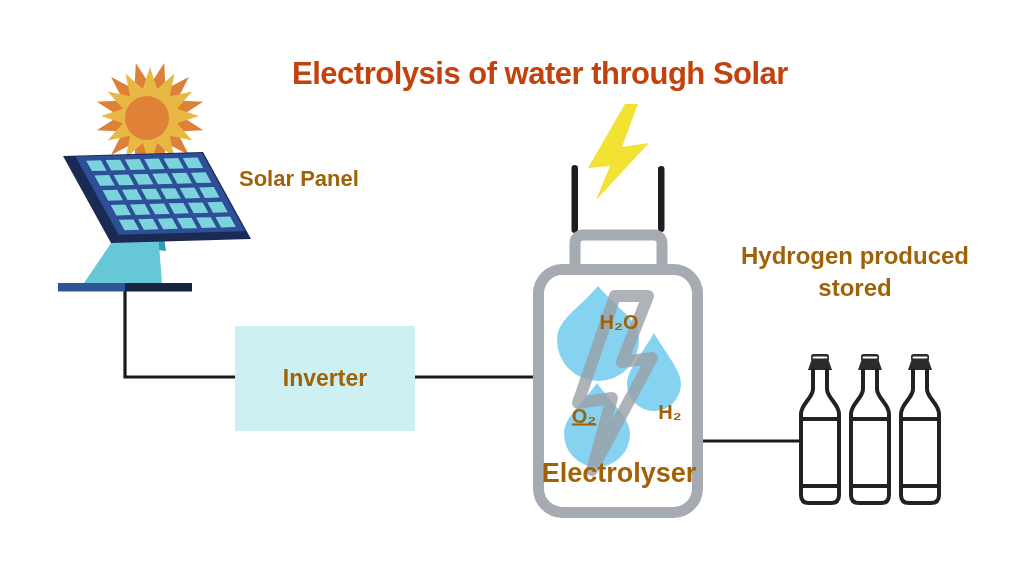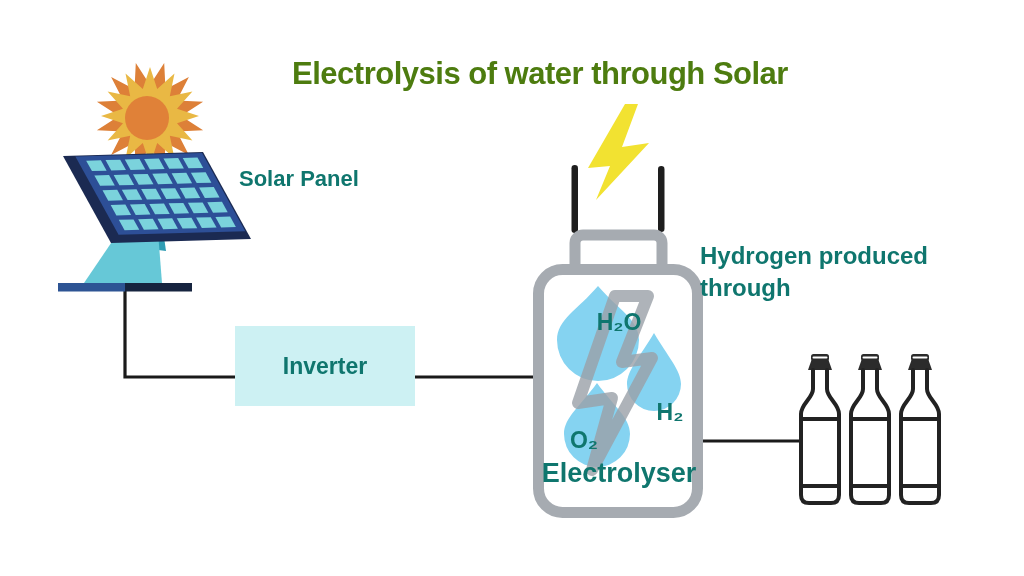--- a/index.html
+++ b/index.html
@@ -1,29 +1,29 @@
 <!DOCTYPE html>
 <html><head>
 <meta charset="utf-8">
 <style>
   html,body{margin:0;padding:0;}
   body{width:1024px;height:576px;background:#ffffff;
        font-family:"Liberation Sans","DejaVu Sans",sans-serif;}
   #stage{position:relative;width:1024px;height:576px;overflow:hidden;background:#ffffff;}
   .abs{position:absolute;}
-  .lbl{color:#0f766e;font-weight:bold;white-space:nowrap;}
+  .lbl{color:#a16207;font-weight:bold;white-space:nowrap;}
   .center-self{transform:translate(-50%,-50%);}
   #title{left:540px;top:56px;transform:translateX(-50%);font-size:31px;font-weight:800;
-         letter-spacing:-0.5px;color:#4d7c0f;}
+         letter-spacing:-0.5px;color:#c2410c;}
   #solar-label{left:239px;top:166px;font-size:22px;}
-  #inverter-box{left:235px;top:326px;width:180px;height:80px;background:#cdf1f3;
+  #inverter-box{left:235px;top:326px;width:180px;height:105px;background:#cdf1f3;
                 display:flex;align-items:center;justify-content:center;}
   #inverter-box .lbl{font-size:23px;}
-  #storage-label{left:700px;top:240px;width:310px;font-size:24px;line-height:32px;}
-  .chem{font-size:23px;}
+  #storage-label{left:700px;top:240px;width:310px;text-align:center;font-size:24px;line-height:32px;}
+  .chem{font-size:20px;}
   #electrolyser-label{font-size:27px;}
   #wires path{fill:none;stroke:#1a1a1a;stroke-width:3.2px;}
   .cell{fill:#7bd3dc;}
   .electrode{fill:#1e1e1e;}
   .bottle-stroke{stroke:#222222;stroke-width:4px;fill:none;stroke-linejoin:round;stroke-linecap:round;}
 </style>
 </head>
 <body>
 
 <div id="stage">
@@ -96,27 +96,27 @@
     <path d="M625,104 L588,168 L610,166 L596,200 L649,143 L622,147 L638,104 Z" fill="#f2e231"></path>
     <rect x="575" y="235" width="87" height="45" rx="8" fill="#ffffff" stroke-width="11" stroke="#a6abb1"></rect>
     <rect x="538.5" y="269.5" width="159" height="243" rx="24" fill="#ffffff" stroke-width="11" stroke="#a6abb1"></rect>
     <path d="M598,286 C577.5,310 557,319.5 557,340 A41,41 0 1 0 639,340 C639,319.5 618.5,310 598,286 Z" fill="#85d3f1"></path>
     <path d="M654,333 C640.5,356 627,370.5 627,384 A27,27 0 1 0 681,384 C681,370.5 667.5,356 654,333 Z" fill="#85d3f1"></path>
     <path d="M597,383 C580.5,406 564,417.5 564,434 A33,33 0 1 0 630,434 C630,417.5 613.5,406 597,383 Z" fill="#85d3f1"></path>
     <path d="M615,296 L648,296 L622,362 L652,358 L592,470 L612,398 L578,403 Z" fill="none" stroke-width="12" stroke-opacity="0.8" stroke-linejoin="round" stroke="#9aa0a7"></path>
   </svg>
 
   <div class="abs lbl chem center-self" style="left:619px;top:322px;">H₂O</div>
-  <div class="abs lbl chem center-self" style="left:584px;top:440px;">O₂</div>
+  <div class="abs lbl chem center-self" style="left:584px;top:416px;text-decoration:underline;">O₂</div>
   <div class="abs lbl chem center-self" style="left:670px;top:412px;">H₂</div>
   <div id="electrolyser-label" class="abs lbl center-self" style="left:619px;top:473px;">Electrolyser</div>
 
   <div id="storage-label" class="abs lbl">
     <div>Hydrogen produced</div>
-    <div>through</div>
+    <div>stored</div>
   </div>
 
   <svg class="abs" style="left:790px;top:348px;" width="165" height="165" viewBox="790 348 165 165">
     <defs>
       <g id="bottle" class="bottle-stroke">
         <rect x="12" y="1" width="18" height="7" rx="2.5" fill="#2b2b2b" stroke="none"></rect>
         <path d="M9,17 L12.5,7 L29.5,7 L33,17 Z" fill="#2b2b2b" stroke="none"></path>
         <line x1="14.5" y1="4.5" x2="27.5" y2="4.5" stroke="#ffffff" stroke-width="2"></line>
         <path fill="#ffffff" d="M14,17 L14,36 C14,45 2,51 2,61 L2,142 Q2,150 10,150 L32,150 Q40,150 40,142 L40,61 C40,51 28,45 28,36 L28,17"></path>
         <line x1="2" y1="66" x2="40" y2="66"></line>

